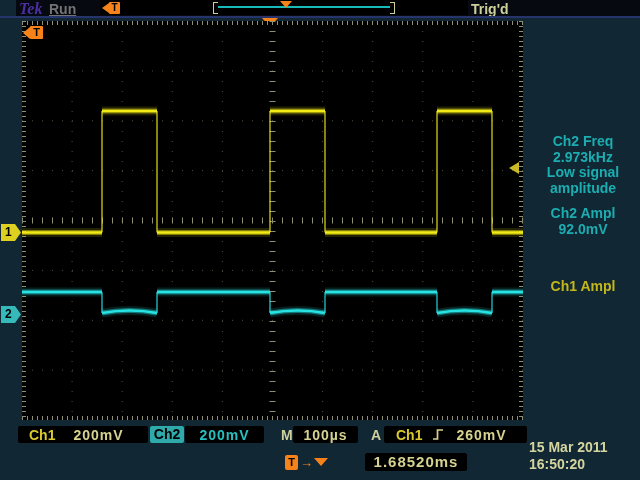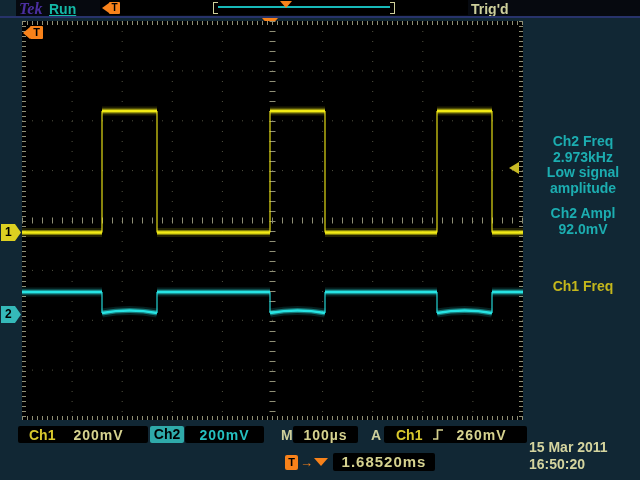--- a/index.html
+++ b/index.html
@@ -6,21 +6,21 @@
   .screen{
     position:relative;width:640px;height:480px;overflow:hidden;
     background:#112734;
     font-family:"Liberation Sans",sans-serif;
     -webkit-font-smoothing:none;
   }
   
   .topbar{position:absolute;left:0;top:0;width:640px;height:16px;background:#06090f;margin-left:16px;}
   .topbar-sep{position:absolute;left:0;top:16px;width:640px;height:2px;background:#27336b;}
   .brand{position:absolute;left:3px;top:0px;color:#4b2fa0;font:italic bold 16px "Liberation Serif",serif;letter-spacing:0px;}
-  .acq-status{position:absolute;left:33px;top:1px;color:#14b8a6;font-weight:bold;font-size:14px;text-decoration:underline;}
+  .acq-status{position:absolute;left:33px;top:1px;color:#737373;font-weight:bold;font-size:14px;text-decoration:underline;}
   .trig-status{position:absolute;left:455px;top:1px;color:#ced09c;font-weight:bold;font-size:14px;}
   .rec-strip{position:absolute;left:84px;top:0px;width:368px;height:15px;background:#000;}
   
   .tflag{position:absolute;display:flex;align-items:center;}
   .tflag .arr{width:0;height:0;border-top:5px solid transparent;border-bottom:5px solid transparent;border-right:7px solid #f8821a;}
   .tflag .box{background:#f8821a;color:#000;font-weight:bold;text-align:center;border-radius:1px;}
   .tflag-top{left:86px;top:2px;}
   .tflag-top .box{width:11px;height:12px;font-size:10px;line-height:12px;}
   .tflag-grat{left:23px;top:26px;}
   .tflag-grat .arr{border-top-width:6px;border-bottom-width:6px;}
@@ -62,21 +62,21 @@
   .alab{position:absolute;left:371px;top:427px;color:#ced09c;font-weight:bold;font-size:14px;}
   .b4{left:384px;width:143px;}
   .b4 .src{color:#d9c92d;margin-left:12px;}
   .b4 .slope{margin-left:10px;display:flex;align-items:center;}
   .b4 .lvl{color:#d6d28f;margin-left:12px;letter-spacing:1px;}
   
   .delay{position:absolute;left:285px;top:453px;display:flex;align-items:center;}
   .delay .tbox{width:13px;height:15px;background:#f8821a;border-radius:2px;color:#000;font-weight:bold;font-size:11px;line-height:15px;text-align:center;}
   .delay .darr{color:#f8821a;font-weight:bold;font-size:13px;margin:0 1px 0 2px;line-height:15px;}
   .delay .dtri{width:0;height:0;border-left:7px solid transparent;border-right:7px solid transparent;border-top:8px solid #f8821a;margin-right:5px;}
-  .delay .dval{width:102px;height:18px;background:#000;border-radius:2px;color:#d6d28f;font-weight:bold;font-size:15px;line-height:18px;text-align:center;letter-spacing:1px;}
+  .delay .dval{width:102px;height:18px;background:#000;border-radius:2px;color:#d6d28f;font-weight:bold;font-size:15px;line-height:18px;text-align:center;letter-spacing:1px;margin-left:32px;}
   
   .datetime{position:absolute;left:529px;top:439px;color:#d5d59f;font-weight:bold;font-size:14px;line-height:17px;white-space:nowrap;}
 </style>
 </head>
 <body>
 
 <div class="screen">
 
   <div class="topbar">
     <span class="brand">Tek</span>
@@ -143,21 +143,21 @@
     <div>Ch2 Freq</div>
     <div>2.973kHz</div>
     <div>Low signal</div>
     <div>amplitude</div>
   </div>
   <div class="rpanel rp-teal rp-ch2ampl">
     <div>Ch2 Ampl</div>
     <div>92.0mV</div>
   </div>
   <div class="rpanel rp-yellow rp-ch1ampl">
-    <div>Ch1 Freq</div>
+    <div>Ch1 Ampl</div>
   </div>
 
   <div class="bbox b1">
     <span class="lab">Ch1</span>
     <span class="val">200mV</span>
   </div>
   <div class="badge-ch2">Ch2</div>
   <div class="bbox b2">
     <span class="val">200mV</span>
   </div>

